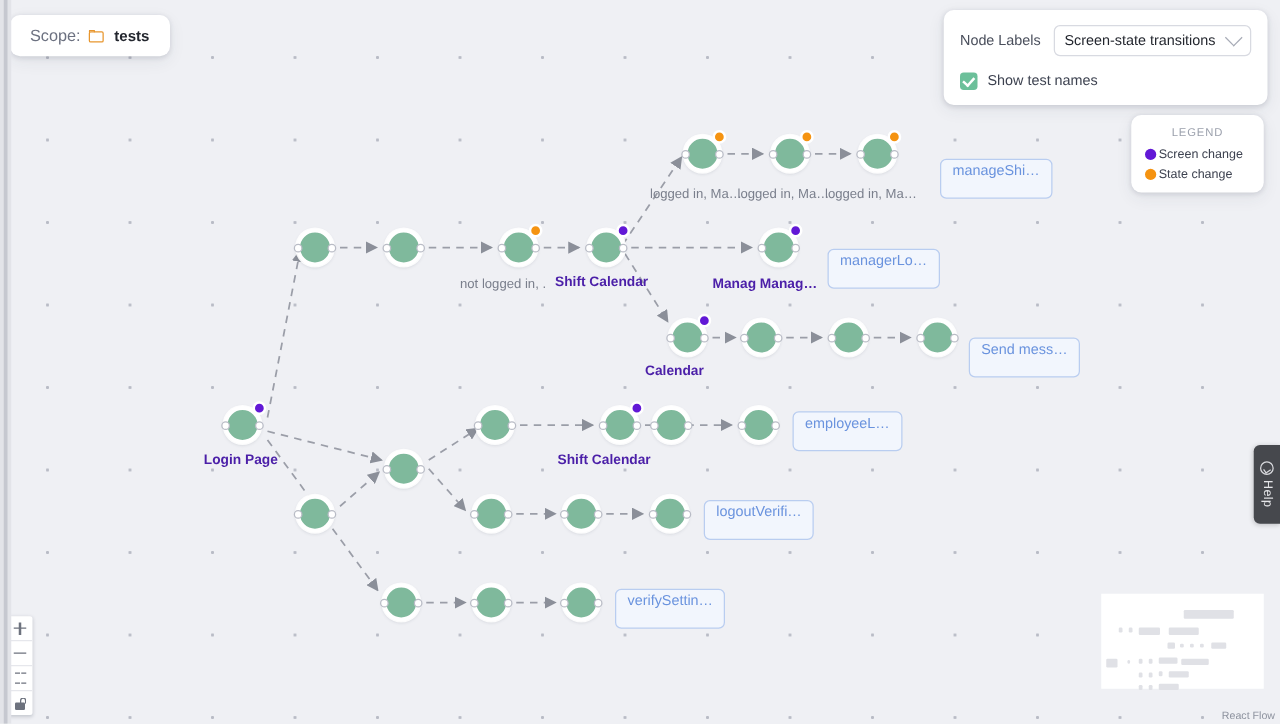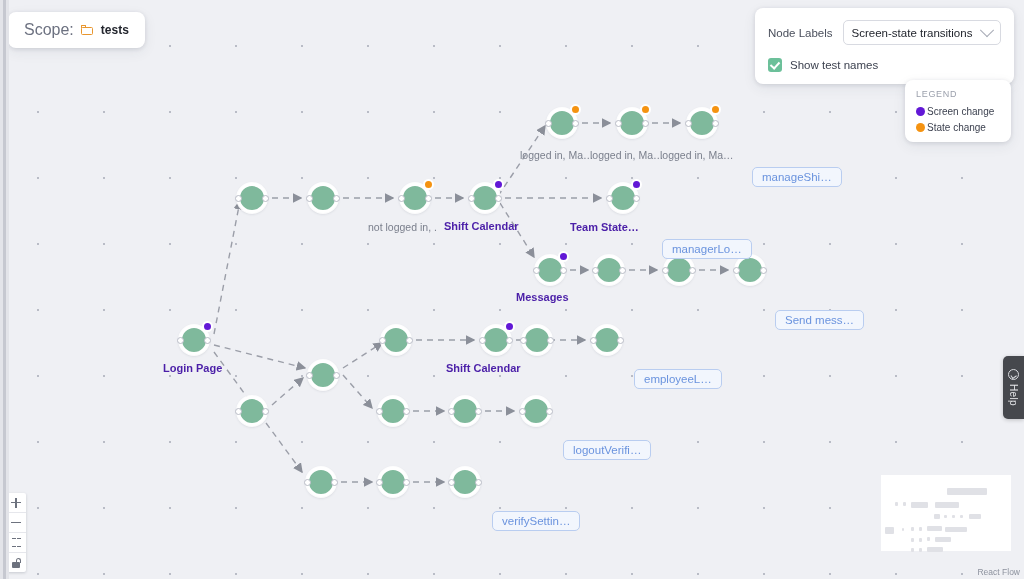--- a/index.html
+++ b/index.html
@@ -43,32 +43,32 @@
   .badge.state{background:#f59311;}
 
   .nlabel{
     position:absolute;font-size:10.5px;white-space:nowrap;line-height:12px;
     color:#7a7f8c;
   }
   .nlabel.screen{color:#4b1fa8;font-weight:bold;font-size:11px;}
 
   
   .testbadge{
-    position:absolute;height:20px;line-height:19px;padding:0 9px;
+    position:absolute;height:32px;line-height:19px;padding:0 9px;
     border:1px solid #b9cdf0;border-radius:5px;background:#f2f6fd;
-    color:#6a93de;font-size:11.5px;white-space:nowrap;box-sizing:border-box;margin-top:40px;
+    color:#6a93de;font-size:11.5px;white-space:nowrap;box-sizing:border-box;
   }
 
   
   .panel{
     position:absolute;background:#fff;border-radius:8px;
     box-shadow:0 1px 4px rgba(40,50,70,.14),0 4px 14px rgba(40,50,70,.07);
   }
   #scope-panel{left:8px;top:12px;padding:9px 16px;display:flex;align-items:center;gap:7px;}
-  #scope-panel .sl{font-size:16px;color:#6c7180;}
+  #scope-panel .sl{font-size:13px;color:#6c7180;}
   #scope-panel .sv{font-size:12px;color:#23262e;font-weight:bold;}
   .folder-icon{display:inline-block;width:13px;height:10px;position:relative;}
   .folder-icon::before{content:"";position:absolute;left:0;top:1.5px;width:12px;height:8.5px;
     border:1.4px solid #e8962e;border-radius:1.5px;box-sizing:border-box;}
   .folder-icon::after{content:"";position:absolute;left:0;top:0;width:5px;height:2.5px;
     border:1.4px solid #e8962e;border-bottom:none;border-radius:1px 1px 0 0;box-sizing:border-box;}
 
   #controls-panel{right:10px;top:8px;width:233px;padding:12px 13px 12px;}
   .ctl-row{display:flex;align-items:center;gap:10px;}
   .ctl-label{font-size:11.5px;color:#4a4f5c;white-space:nowrap;text-align:center;}
@@ -78,21 +78,21 @@
   }
   .select span{font-size:11.5px;color:#23262e;}
   .chev{width:9px;height:9px;border-right:1.4px solid #a7abb6;border-bottom:1.4px solid #a7abb6;
     transform:rotate(45deg) translate(-2px,-2px);}
   .chk-row{display:flex;align-items:center;gap:8px;margin-top:13px;}
   .chk{width:14px;height:14px;border-radius:3px;background:#6cc09a;position:relative;flex:none;}
   .chk::after{content:"";position:absolute;left:4px;top:1.5px;width:4px;height:7px;
     border:solid #fff;border-width:0 2px 2px 0;transform:rotate(42deg);}
   .chk-label{font-size:11.5px;color:#3d4250;}
 
-  #legend-panel{right:13px;top:80px;width:84px;padding:9px 11px;}
+  #legend-panel{right:13px;top:92px;width:84px;padding:9px 11px;text-align:center;}
   .lg-title{font-size:9px;letter-spacing:.7px;color:#9ba0ac;margin-bottom:7px;}
   .lg-row{display:flex;align-items:center;gap:2px;margin-top:5px;}
   .lg-dot{width:9px;height:9px;border-radius:50%;flex:none;}
   .lg-txt{font-size:10px;color:#3d4250;white-space:nowrap;}
 
   
   #zoom-controls{position:absolute;left:6px;bottom:7px;width:20px;
     background:#fff;border-radius:2px;box-shadow:0 1px 3px rgba(40,50,70,.2);overflow:hidden;}
   .zbtn{height:19px;display:flex;align-items:center;justify-content:center;
     border-bottom:1px solid #e6e7ec;position:relative;}
@@ -290,22 +290,22 @@
         <span class="handle l"></span>
         <span class="handle r"></span>
       </div>
     </div>
   <div id="labels-layer">
       <div class="nlabel" style="left: 520px; top: 149px;">logged in, Ma…</div>
       <div class="nlabel" style="left: 590px; top: 149px;">logged in, Ma…</div>
       <div class="nlabel" style="left: 660px; top: 149px;">logged in, Ma…</div>
       <div class="nlabel" style="left: 368px; top: 221px;">not logged in, .</div>
       <div class="nlabel screen" style="left: 444px; top: 220px;">Shift Calendar</div>
-      <div class="nlabel screen" style="left: 570px; top: 221px;">Team State…</div>
-      <div class="nlabel screen" style="left: 516px; top: 291px;">Messages</div>
+      <div class="nlabel screen" style="left: 570px; top: 221px;">Manag Manag…</div>
+      <div class="nlabel screen" style="left: 516px; top: 291px;">Calendar</div>
       <div class="nlabel screen" style="left: 163px; top: 362px;">Login Page</div>
       <div class="nlabel screen" style="left: 446px; top: 362px;">Shift Calendar</div>
     </div>
   <div id="testbadges-layer">
       <div class="testbadge" style="left: 752px; top: 127px;">manageShi…</div>
       <div class="testbadge" style="left: 662px; top: 199px;">managerLo…</div>
       <div class="testbadge" style="left: 775px; top: 270px;">Send mess…</div>
       <div class="testbadge" style="left: 634px; top: 329px;">employeeL…</div>
       <div class="testbadge" style="left: 563px; top: 400px;">logoutVerifi…</div>
       <div class="testbadge" style="left: 492px; top: 471px;">verifySettin…</div>

